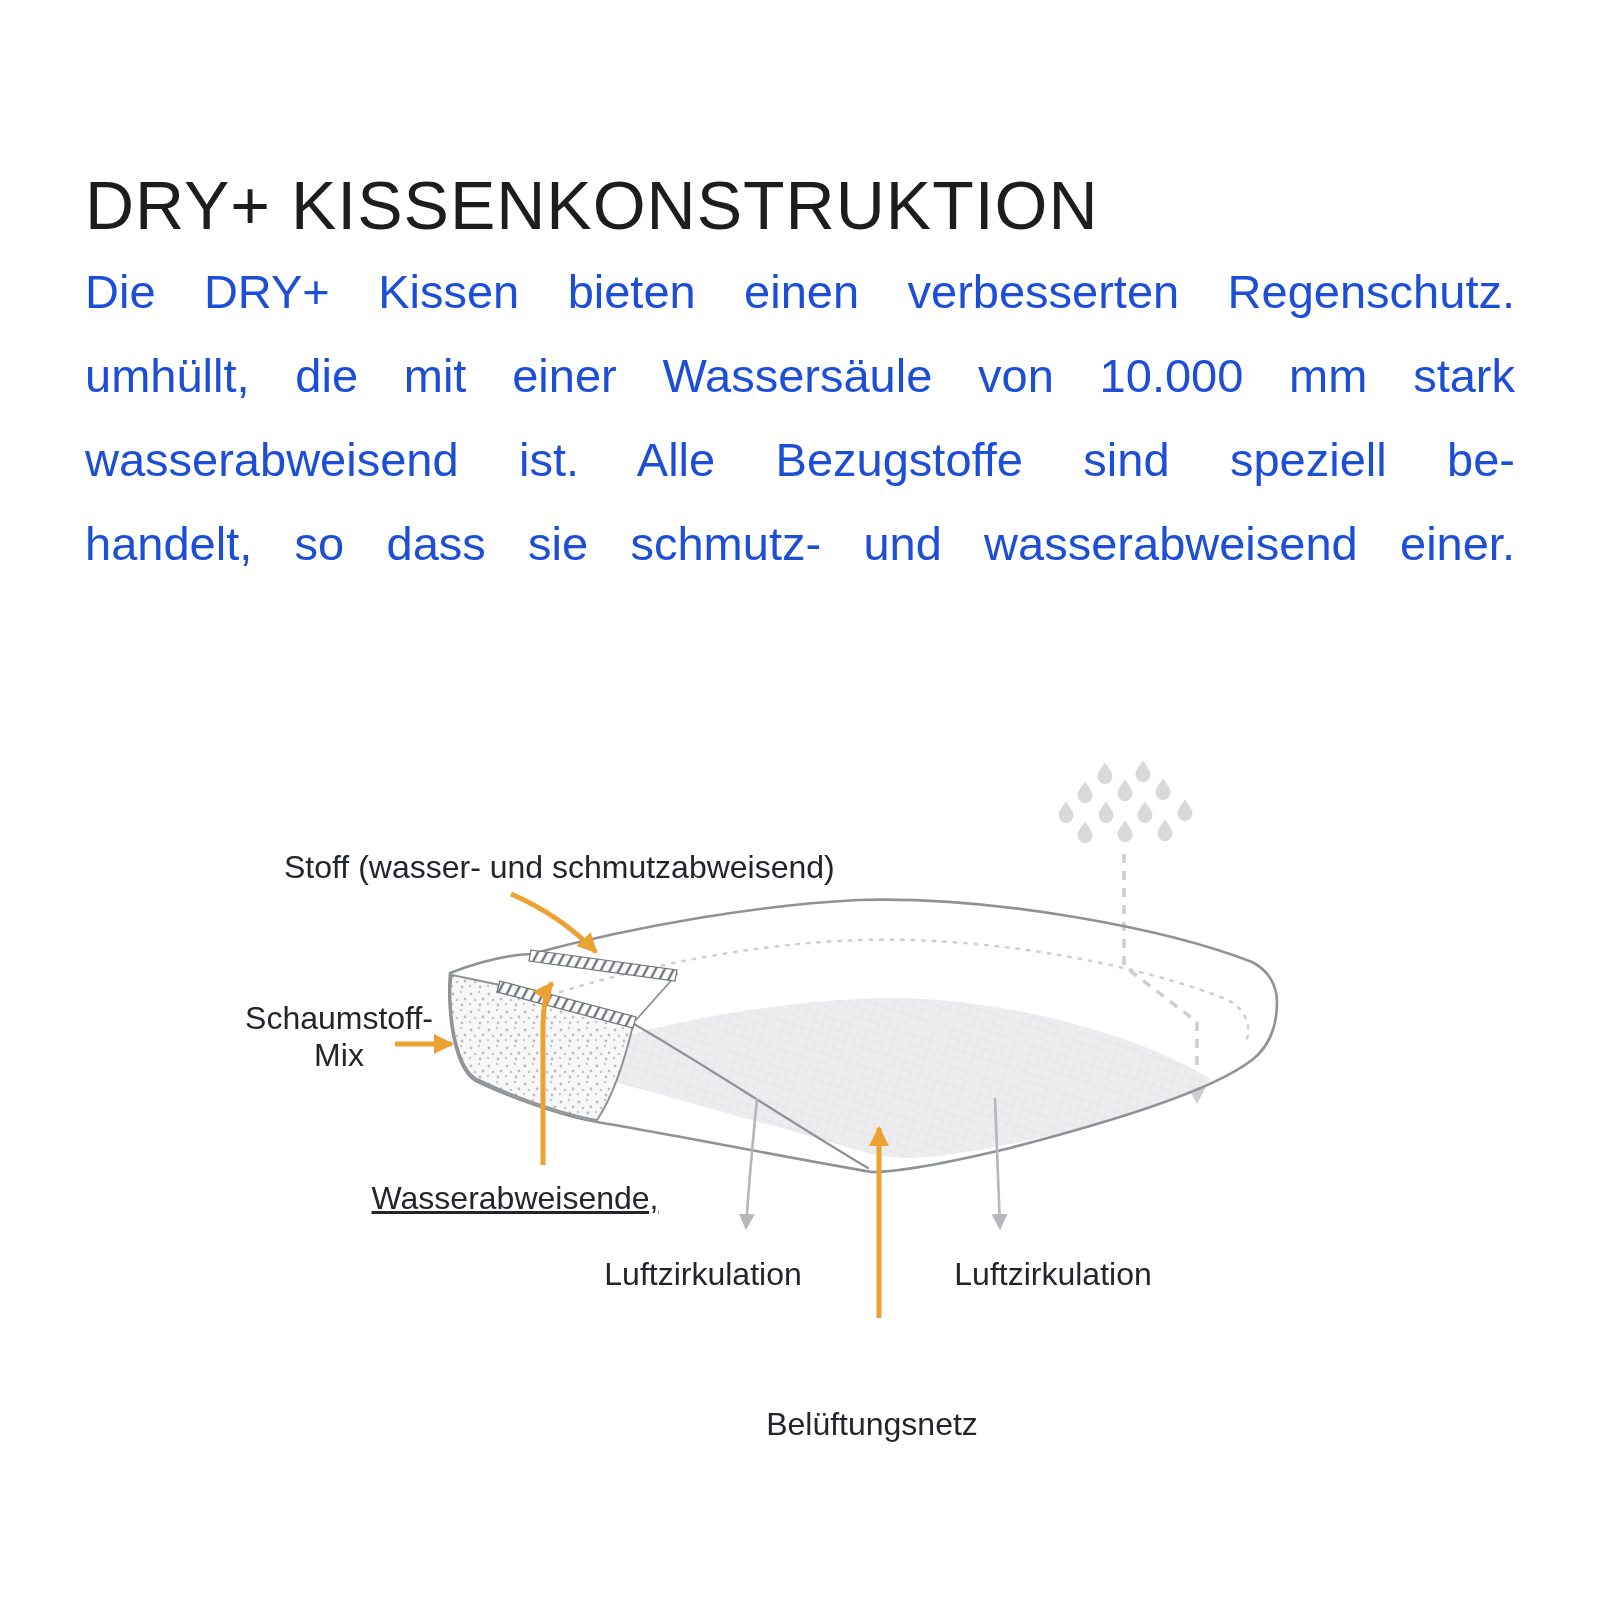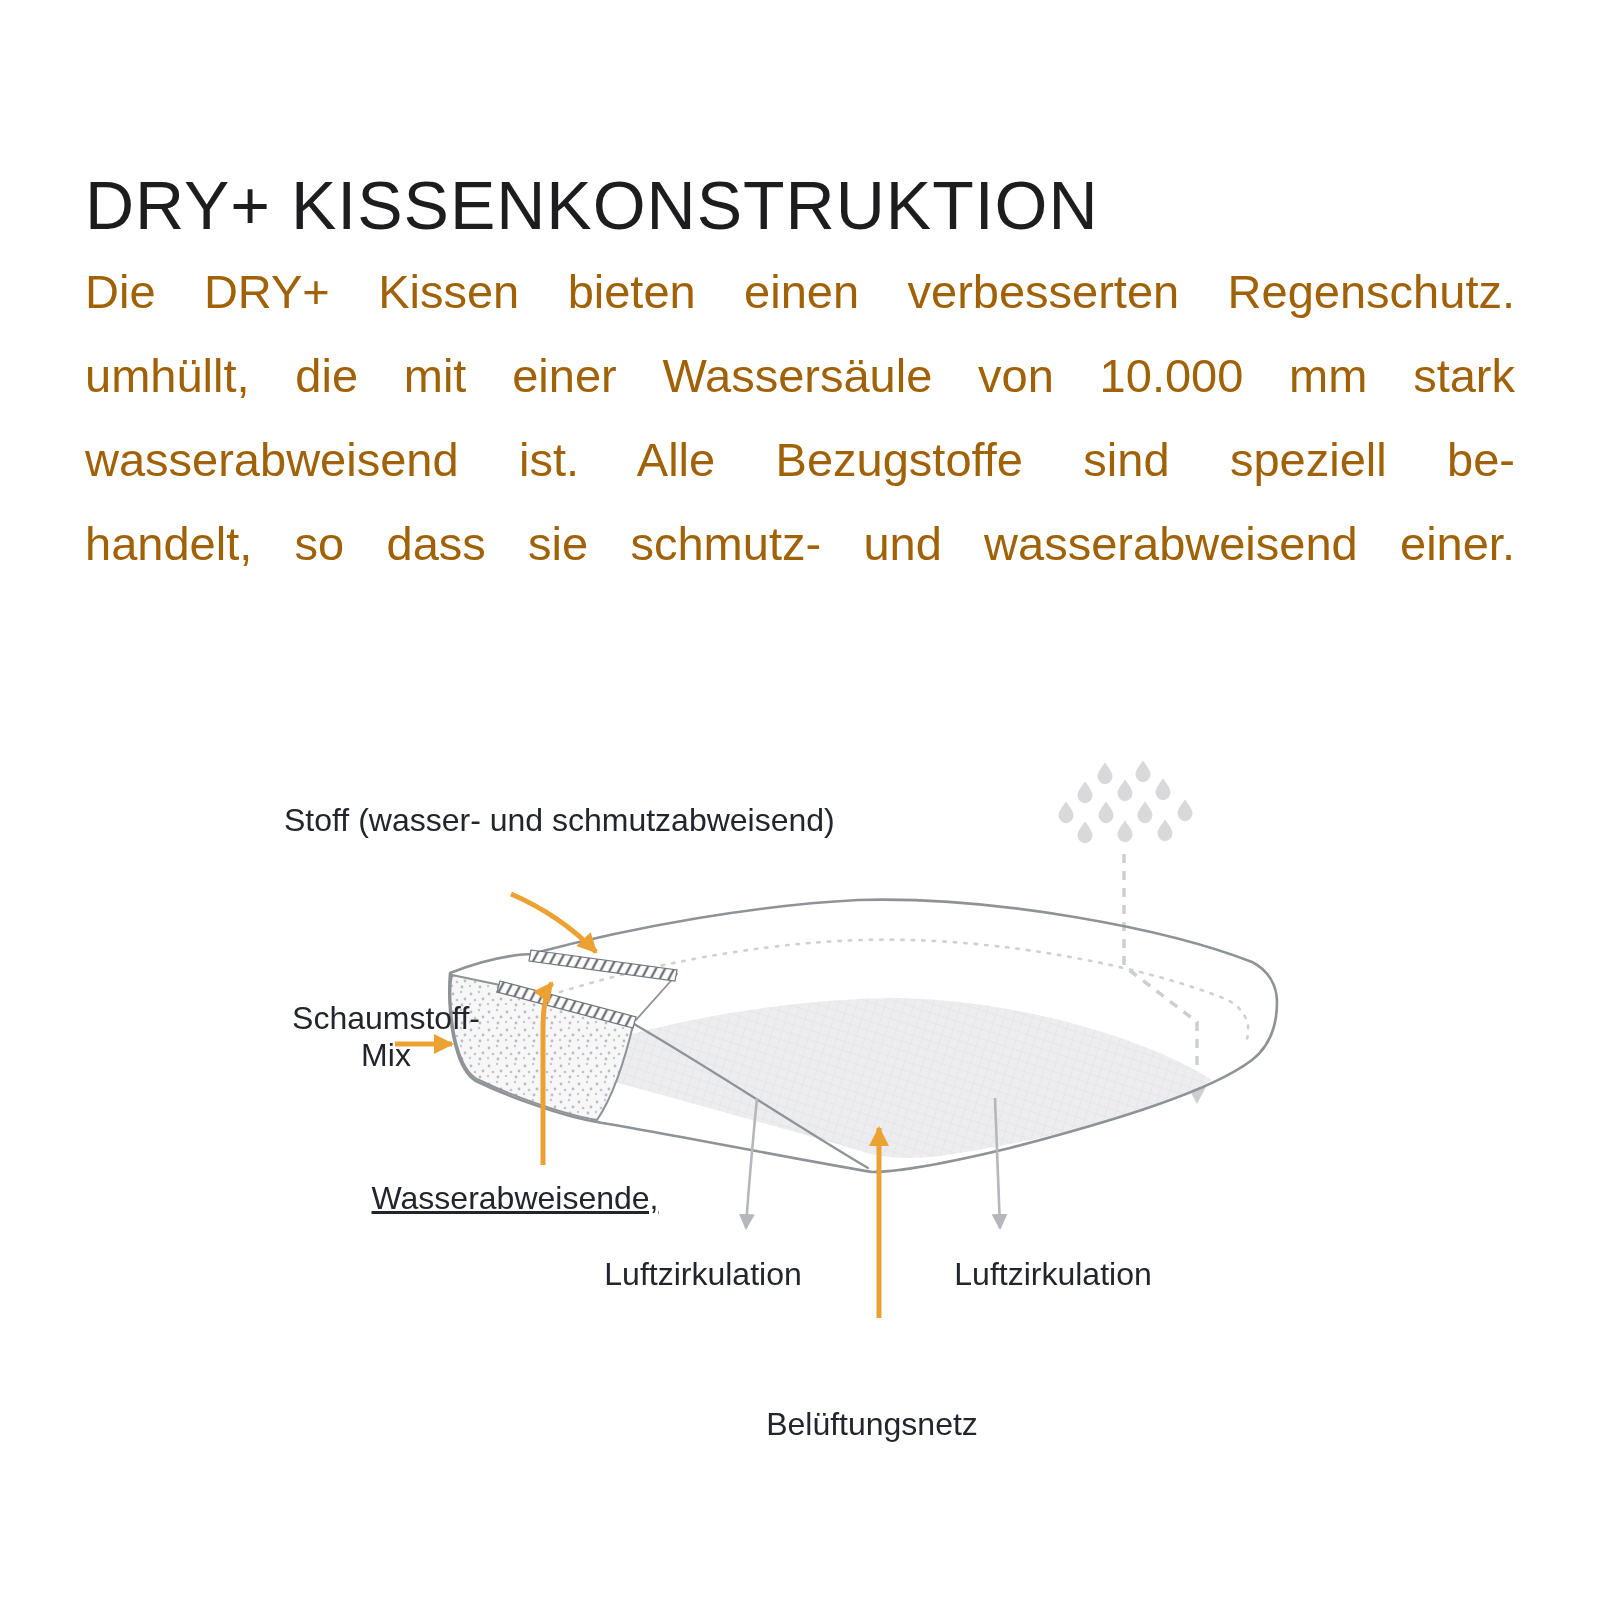--- a/index.html
+++ b/index.html
@@ -7,21 +7,21 @@
     position:relative;width:1600px;height:1600px;background:#ffffff;
     font-family:"Liberation Sans", sans-serif;color:#1d1d20;overflow:hidden;
   }
   .heading{
     position:absolute;left:85px;top:166px;width:1430px;
     font-size:68px;letter-spacing:1px;color:#1d1d20;white-space:nowrap;
   }
   .para{position:absolute;left:85px;top:250px;width:1430px;}
   .pline{
     display:block;width:1430px;height:84px;line-height:84px;
-    font-size:47px;color:#a16207;
+    font-size:47px;color:#1d4ed8;
     text-align:justify;text-align-last:justify;-moz-text-align-last:justify;
     white-space:normal;
   }
   .diagram-svg{position:absolute;left:0;top:0;width:1600px;height:1600px;}
   .dlabel{
     position:absolute;color:#23252c;font-size:32px;line-height:37px;
     transform:translateX(-50%);text-align:center;white-space:nowrap;
   }
   .dlabel.leftalign{transform:none;text-align:left;}
 </style>
@@ -123,23 +123,23 @@
 
   <div class="heading">DRY+ KISSENKONSTRUKTION</div>
 
   <div class="para">
     <span class="pline">Die DRY+ Kissen bieten einen verbesserten Regenschutz.</span>
     <span class="pline">umhüllt, die mit einer Wassersäule von 10.000 mm stark</span>
     <span class="pline">wasserabweisend ist. Alle Bezugstoffe sind speziell be-</span>
     <span class="pline">handelt, so dass sie schmutz- und wasserabweisend einer.</span>
   </div>
 
-  <div class="dlabel leftalign" style="left:284px;top:802px;">Stoff (wasser- und schmutzabweisend)</div>
+  <div class="dlabel leftalign" style="left:284px;top:849px;">Stoff (wasser- und schmutzabweisend)</div>
 
-  <div class="dlabel" style="left:339px;top:1000px;margin-left:47px;">
+  <div class="dlabel" style="left:339px;top:1000px;">
     <div>Schaumstoff-</div>
     <div>Mix</div>
   </div>
 
   <div class="dlabel" style="left:515px;top:1180px;text-decoration:underline;">
     <div>Wasserabweisende,</div>
   </div>
 
   <div class="dlabel" style="left:703px;top:1256px;">Luftzirkulation</div>
 

